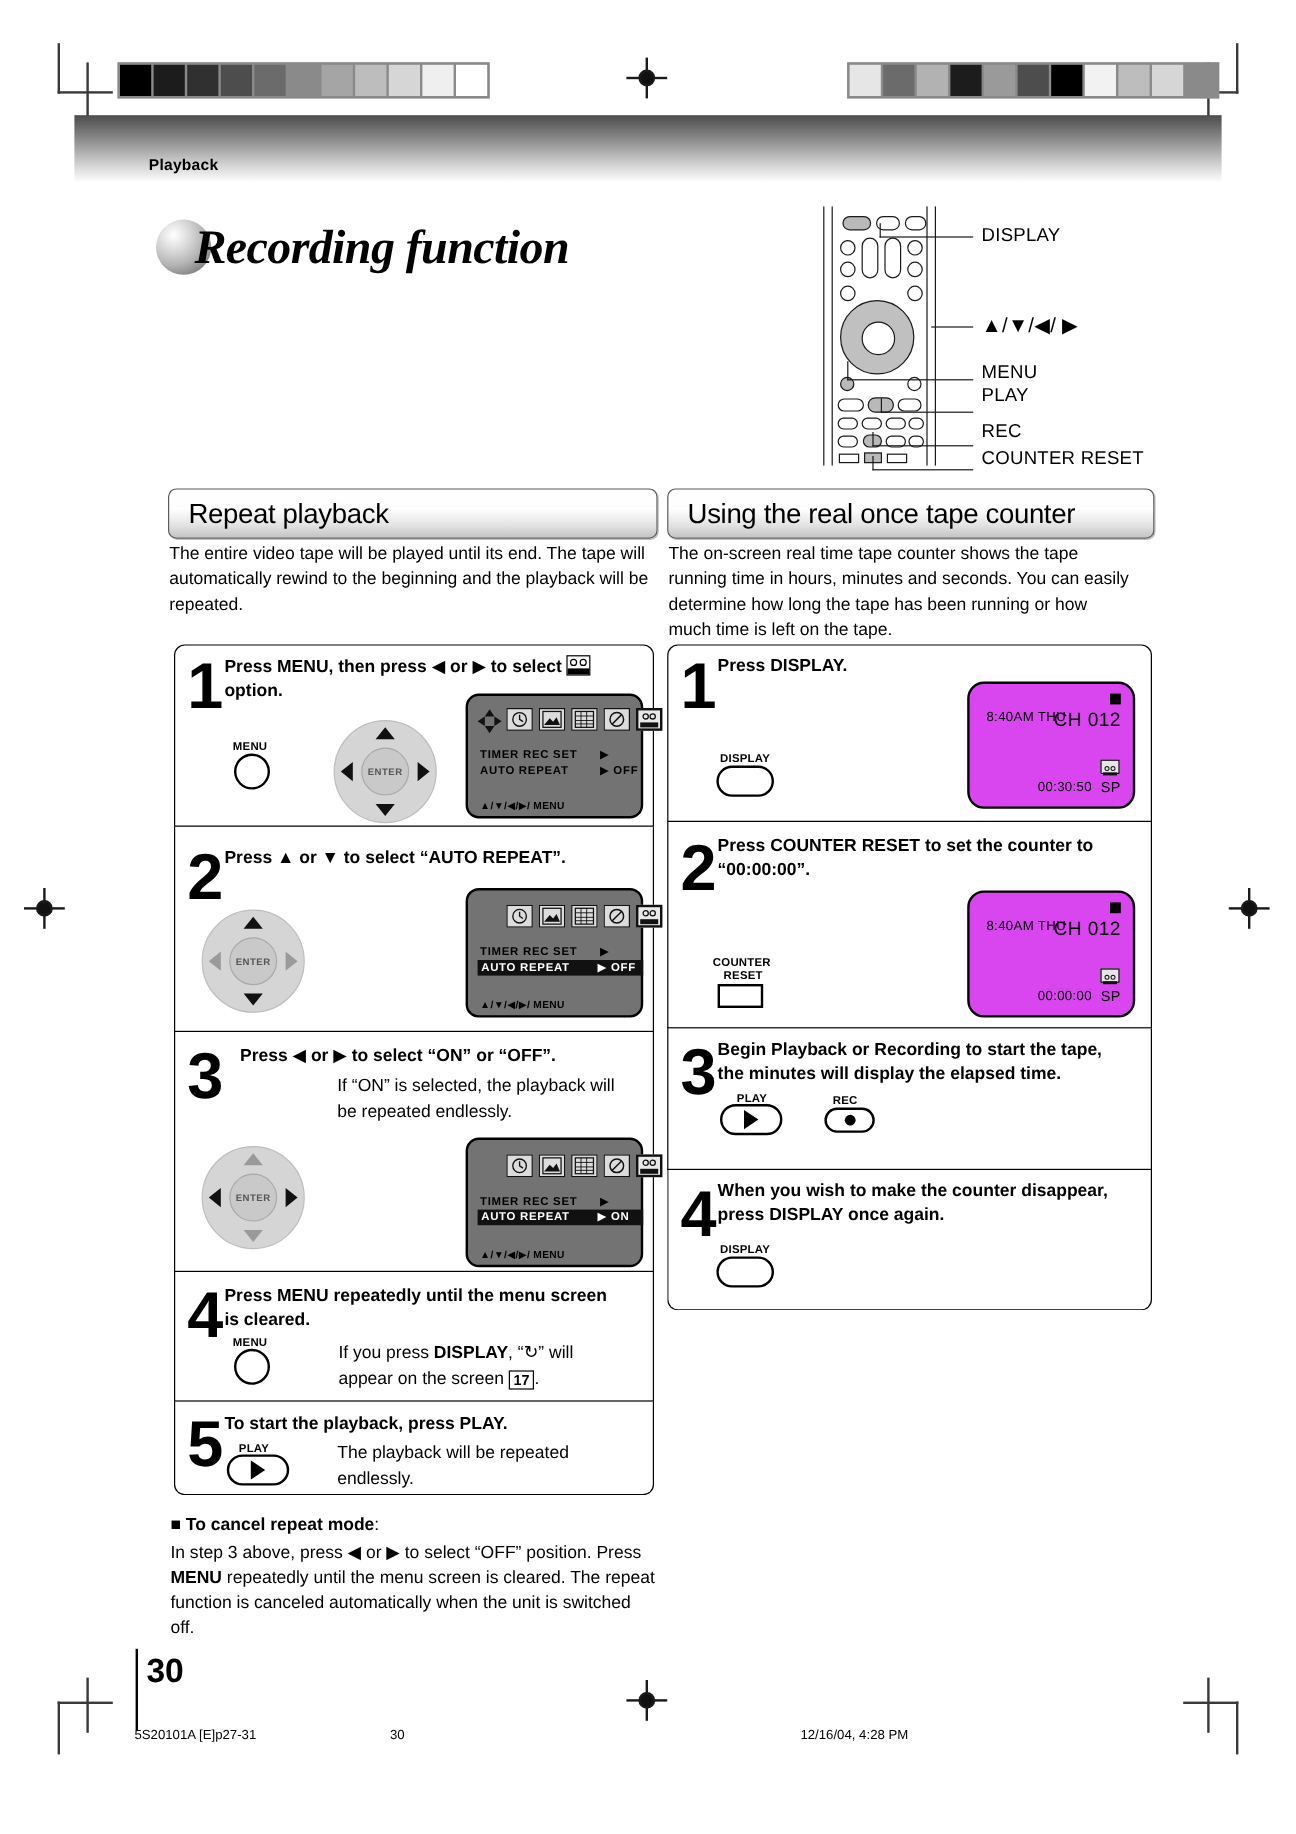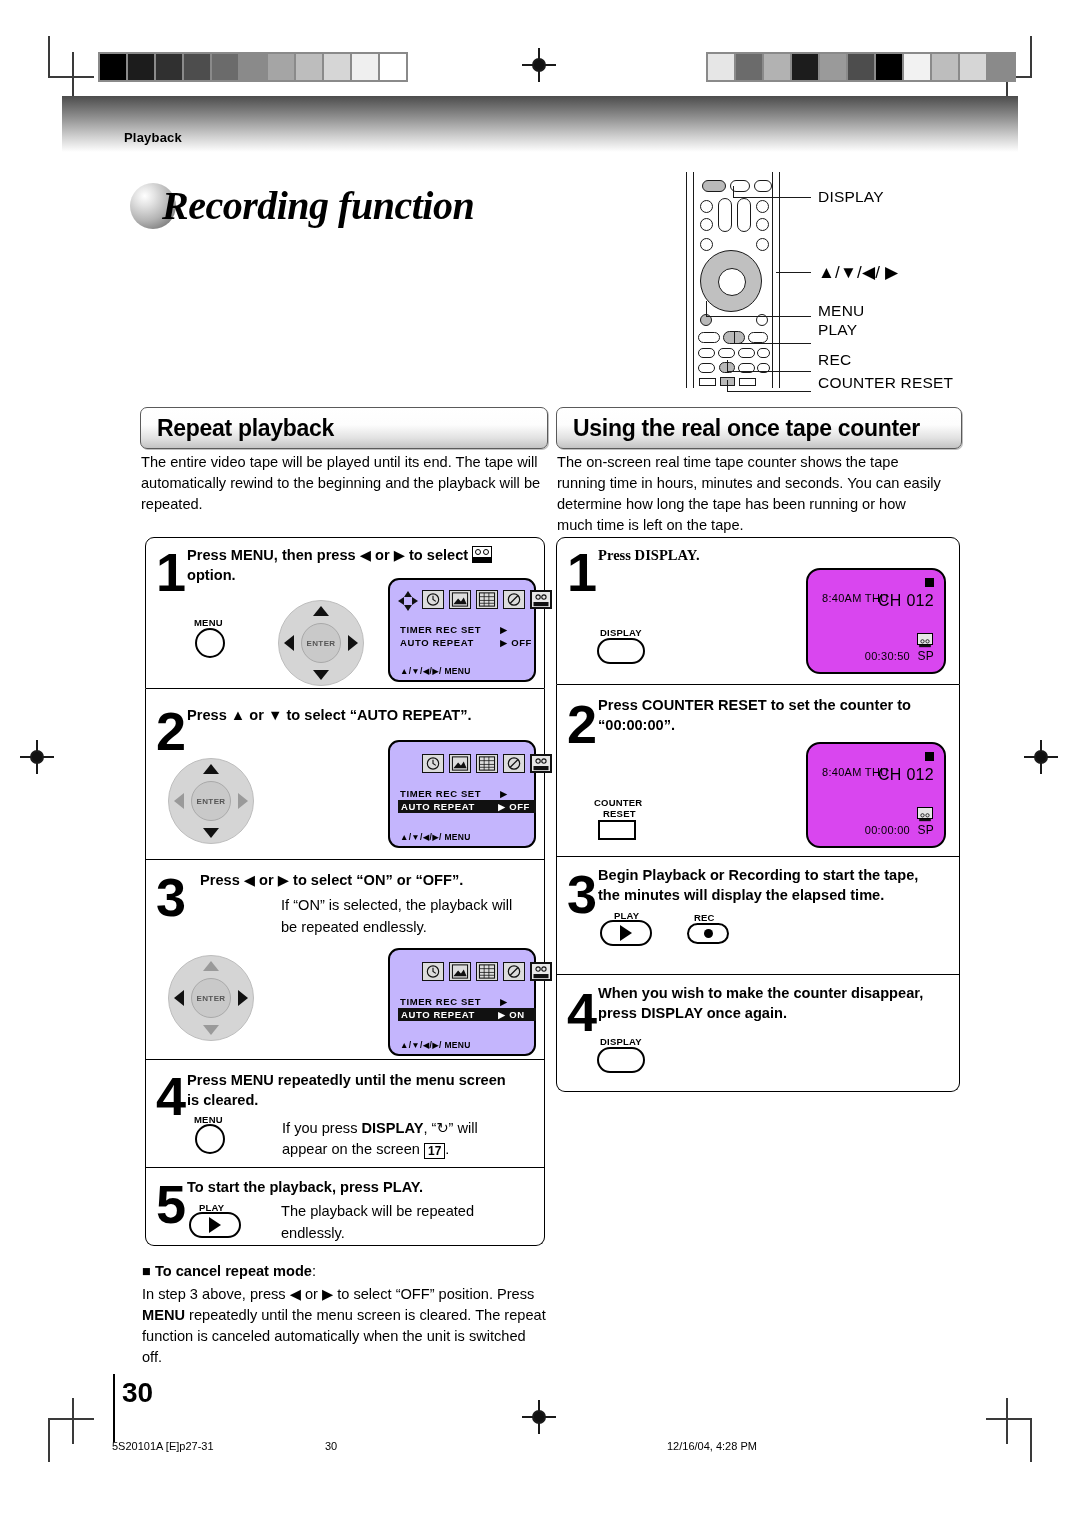--- a/index.html
+++ b/index.html
@@ -45,21 +45,21 @@
   .dpad:before{content:"";position:absolute;left:17px;top:17px;width:28px;height:28px;border-radius:50%;
                border:1.6px solid #1a1a1a;background:#fff;box-sizing:border-box;}
   .lead{position:absolute;background:#1a1a1a;height:1.3px;}
   .leadv{position:absolute;background:#1a1a1a;width:1.3px;}
   .calloutlbl{position:absolute;font-size:15.5px;letter-spacing:.2px;white-space:nowrap;}
 
   
   .plaque{position:absolute;height:40px;border:1.4px solid #5a5a5a;border-radius:7px;
           background:linear-gradient(to bottom,#ffffff 0%,#fdfdfd 42%,#e2e2e2 75%,#c3c3c3 100%);
           box-shadow:1px 1px 0 rgba(0,0,0,.25);}
-  .plaque span{position:absolute;left:16px;top:7px;font-size:23px;font-weight:bold;letter-spacing:-.3px;}
+  .plaque span{position:absolute;left:16px;top:7px;font-size:23px;font-weight:normal;letter-spacing:-.3px;}
 
   .intro{position:absolute;font-size:14.6px;line-height:21px;}
 
   
   .stepbox{position:absolute;border:1.6px solid #000;box-sizing:border-box;}
   .rnd-top{border-radius:9px 9px 0 0;}
   .rnd-bot{border-radius:0 0 9px 9px;border-top:none;}
   .rnd-mid{border-top:none;}
   .stepnum{position:absolute;font-family:"Liberation Sans","DejaVu Sans",sans-serif;
            font-weight:bold;font-size:54px;line-height:48px;letter-spacing:-3px;}
@@ -84,21 +84,21 @@
   .pad .ar{position:absolute;width:0;height:0;}
   .pad .up{left:35px;top:6px;border-left:8px solid transparent;border-right:8px solid transparent;border-bottom:10px solid #9a9a9a;}
   .pad .dn{left:35px;bottom:6px;border-left:8px solid transparent;border-right:8px solid transparent;border-top:10px solid #9a9a9a;}
   .pad .lf{left:6px;top:35px;border-top:8px solid transparent;border-bottom:8px solid transparent;border-right:10px solid #9a9a9a;}
   .pad .rt{right:6px;top:35px;border-top:8px solid transparent;border-bottom:8px solid transparent;border-left:10px solid #9a9a9a;}
   .pad.dark .up,.pad.dark .dn{border-bottom-color:#111;border-top-color:#111;}
   .pad.dark .lf{border-right-color:#111;}
   .pad.dark .rt{border-left-color:#111;}
 
   
-  .osd{position:absolute;background:#c4b5fd;border:2px solid #000;border-radius:11px;box-sizing:border-box;}
+  .osd{position:absolute;background:#737373;border:2px solid #000;border-radius:11px;box-sizing:border-box;}
   .osd-icons{position:absolute;display:flex;gap:5px;align-items:center;}
   .osd-ic{width:22px;height:19px;border:1.4px solid #111;background:#dcdcdc;box-sizing:border-box;
           position:relative;overflow:hidden;}
   .osd-ic.sel{border-width:2px;background:#e8e8e8;}
   .osd-row{position:absolute;font-size:9.5px;letter-spacing:.6px;white-space:nowrap;font-weight:bold;}
   .osd-row .val{position:absolute;}
   .osd-hl{background:#111;color:#fff;padding:1px 3px;}
   .osd-foot{position:absolute;font-size:8.5px;font-weight:bold;letter-spacing:.3px;}
   .cursor4{position:absolute;width:20px;height:20px;}
   .cursor4 b{position:absolute;width:0;height:0;}
@@ -458,21 +458,21 @@
   <span>off.</span>
 </div>
 
 <div class="plaque" style="left:556px;top:407px;width:404px;">
   <span>Using the real once tape counter</span>
 </div>
 <div class="intro" style="left:557px;top:452px;width:388px;">The on-screen real time tape counter shows the tape running time in hours, minutes and seconds. You can easily determine how long the tape has been running or how much time is left on the tape.</div>
 
 <div class="stepbox rnd-top" style="left:556px;top:537px;width:404px;height:148px;"></div>
 <div class="stepnum" style="left:567px;top:548px;">1</div>
-<div class="stephead" style="left:598px;top:546px;width:350px;font-family:Liberation Serif, serif;">Press DISPLAY.</div>
+<div class="stephead" style="left:598px;top:546px;width:350px;">Press DISPLAY.</div>
 <div class="keylbl" style="left:600px;top:627px;">DISPLAY</div>
 <div class="key-oval" style="left:597px;top:638px;width:48px;height:26px;"></div>
 <div class="tv" style="left:806px;top:568px;width:140px;height:106px;">
   <div class="tv-sq" style="right:10px;top:8px;"></div>
   <div class="tv-time" style="left:14px;top:22px;">8:40AM  THU</div>
   <div class="tv-ch" style="right:10px;top:22px;">CH 012</div>
   <div class="tv-tape" style="right:11px;bottom:27px;">
     <svg width="100%" height="100%" viewBox="0 0 16 12">
         <circle cx="5" cy="4" r="2" fill="none" stroke="#111" stroke-width="1"></circle>
         <circle cx="11" cy="4" r="2" fill="none" stroke="#111" stroke-width="1"></circle>

